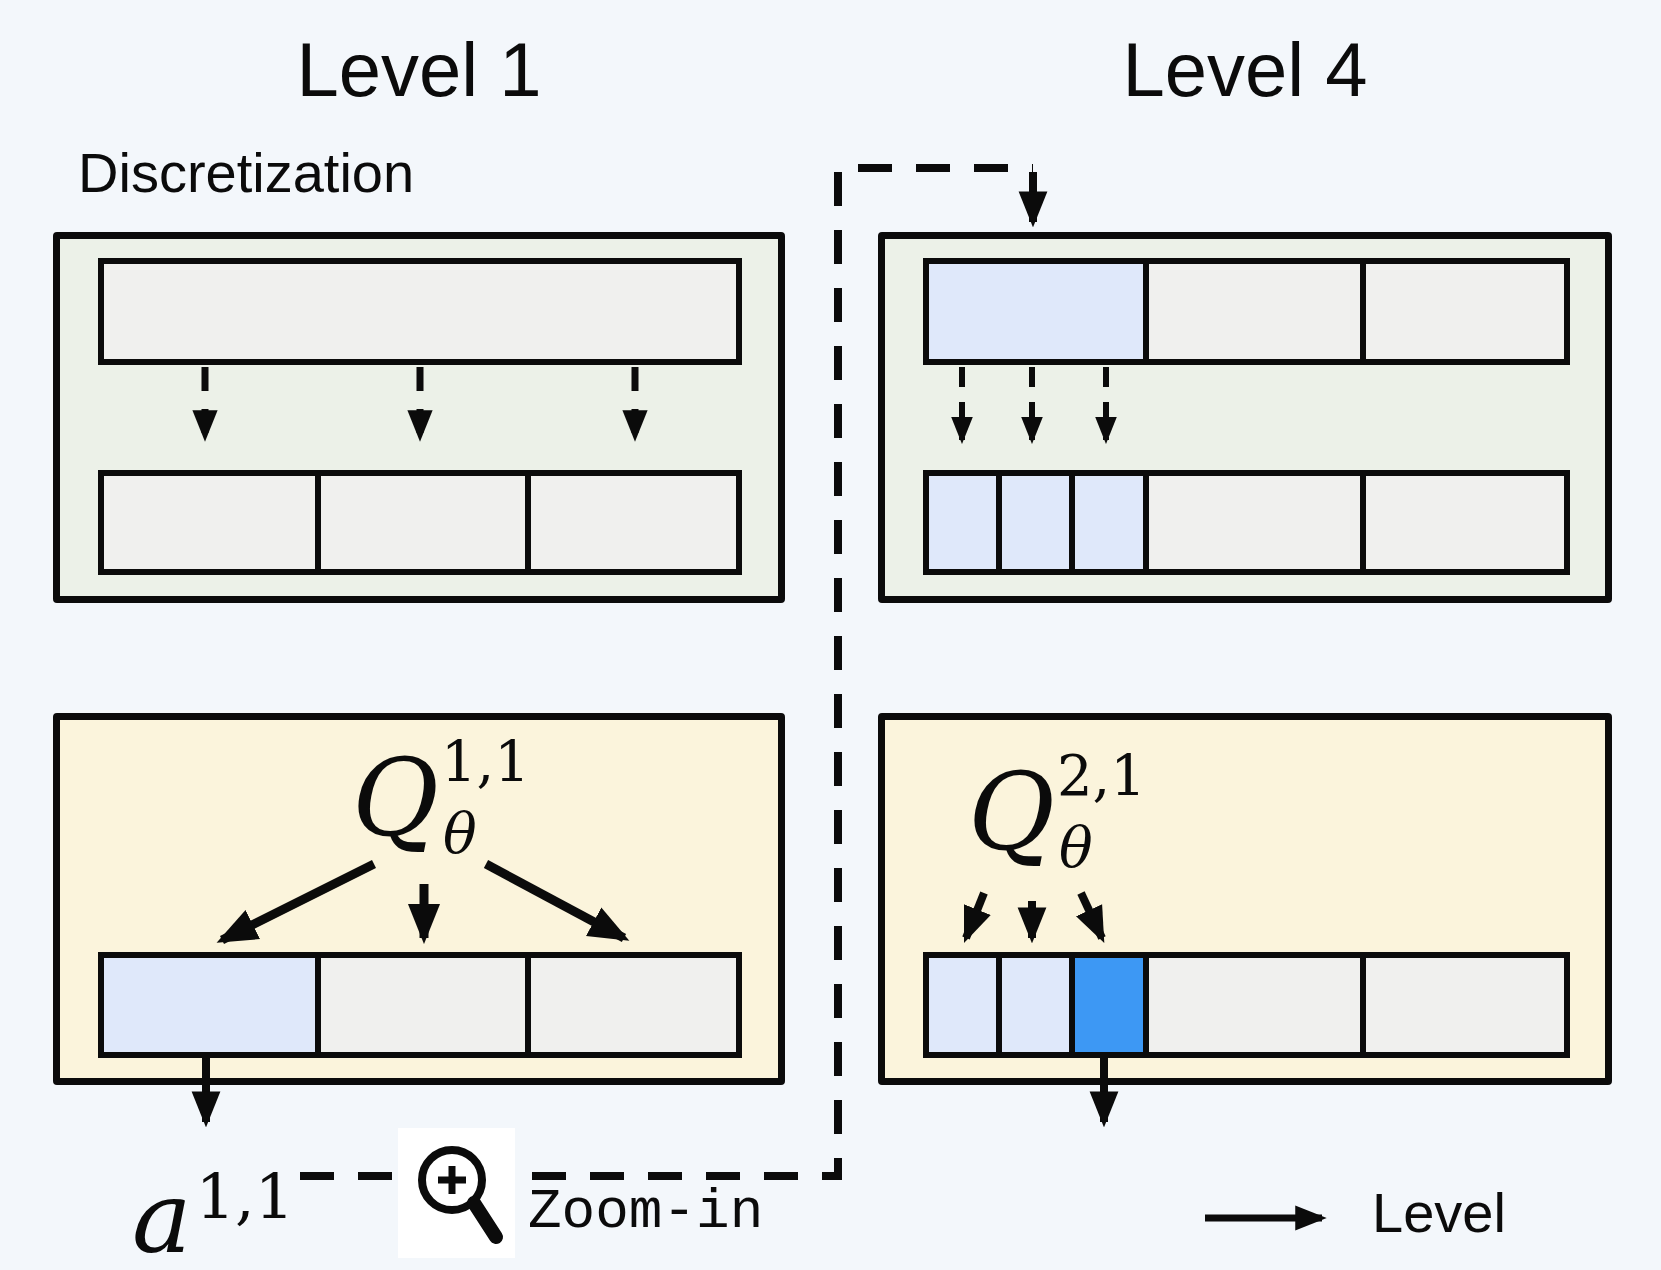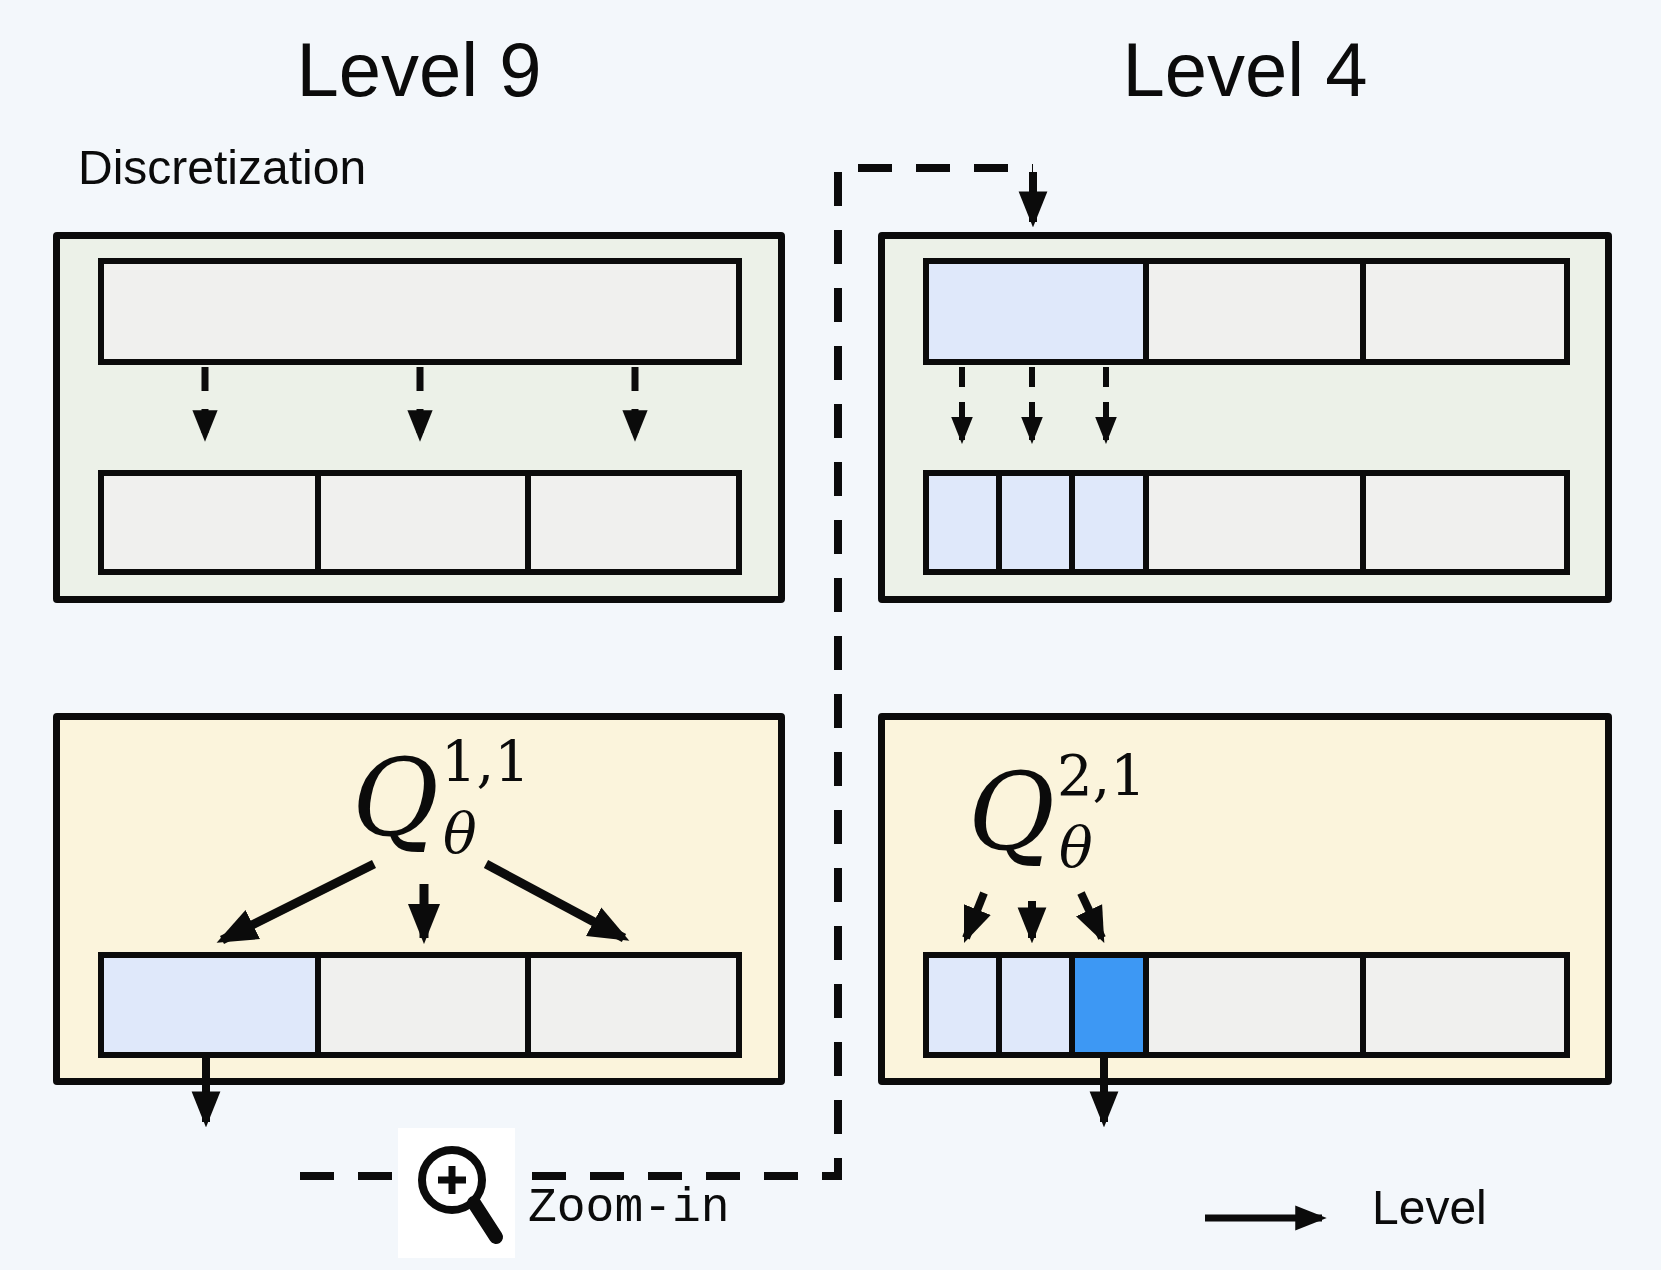--- a/index.html
+++ b/index.html
@@ -2,21 +2,21 @@
 <html><head>
 <meta charset="utf-8">
 <style>
   html,body{margin:0;padding:0;background:#e8edf2;}
   #stage{
     position:relative;width:1661px;height:1270px;overflow:hidden;
     background:#f3f7fb;font-family:"Liberation Sans",sans-serif;color:#0b0b0b;
   }
   .abs{position:absolute;box-sizing:border-box;}
   .title{font-size:76px;text-align:center;line-height:1.1;}
-  .seclabel{font-size:48px;line-height:1.1;}
+  .seclabel{font-size:56px;line-height:1.1;}
   .panel{border:7px solid #0b0b0b;border-radius:4px;}
   .panel.green{background:#ecf1e8;}
   .panel.cream{background:#fbf4dc;}
   .bar{border:6px solid #0b0b0b;display:flex;background:#f0f0ee;}
   .seg{height:100%;box-sizing:border-box;background:#f0f0ee;}
   .seg + .seg{border-left:6px solid #0b0b0b;}
   .seg.highlight{background:#dfe8fa;}
   .seg.selected{background:#3d98f4;}
   svg.overlay{position:absolute;left:0;top:0;pointer-events:none;}
   
@@ -26,21 +26,21 @@
   .q-sup{position:absolute;left:2px;top:-12px;font-size:56px;}
   .q-sub{position:absolute;left:4px;top:60px;font-size:56px;font-style:italic;}
   .a-base{font-style:italic;font-size:100px;}
   .a-sup{position:relative;top:-34px;font-size:62px;margin-left:4px;}
 </style>
 </head>
 <body>
 
 <div id="stage">
 
-  <div class="abs title" style="left:53px;top:28px;width:732px;">Level 9</div>
+  <div class="abs title" style="left:53px;top:28px;width:732px;">Level 1</div>
   <div class="abs title" style="left:878px;top:28px;width:734px;">Level 4</div>
 
   <div class="abs seclabel" style="left:78px;top:142px;">Discretization</div>
 
   <div class="abs panel green" style="left:53px;top:232px;width:732px;height:371px;"></div>
   <div class="abs bar" style="left:98px;top:258px;width:644px;height:107px;">
     <div class="seg" style="width:100%;"></div>
   </div>
   <div class="abs bar" style="left:98px;top:470px;width:644px;height:105px;">
     <div class="seg" style="width:33.33%;"></div>
@@ -77,20 +77,23 @@
     <div class="seg" style="width:34.2%;"></div>
     <div class="seg" style="width:32.1%;"></div>
   </div>
 
   <div class="math" style="left:352px;top:746px;">
     <span class="q-base">Q</span><span class="q-scripts"><span class="q-sup">1,1</span><span class="q-sub">θ</span></span>
   </div>
   <div class="math" style="left:968px;top:760px;">
     <span class="q-base">Q</span><span class="q-scripts"><span class="q-sup">2,1</span><span class="q-sub">θ</span></span>
   </div>
+  <div class="math" style="left:132px;top:1168px;">
+    <span class="a-base">a</span><span class="a-sup">1,1</span>
+  </div>
 
   <div class="abs seclabel" style="left:528px;top:1182px;font-family:Liberation Mono, monospace;">Zoom-in</div>
   <div class="abs seclabel" style="left:1372px;top:1182px;">Level</div>
 
   <svg class="overlay" width="1661" height="1270" viewBox="0 0 1661 1270">
     <defs>
       <marker id="ah" viewBox="0 0 10 10" refX="8.5" refY="5" markerUnits="strokeWidth" markerWidth="4.5" markerHeight="4.5" orient="auto">
         <path d="M0,1 L10,5 L0,9 Z" fill="#0b0b0b"></path>
       </marker>
     </defs>

